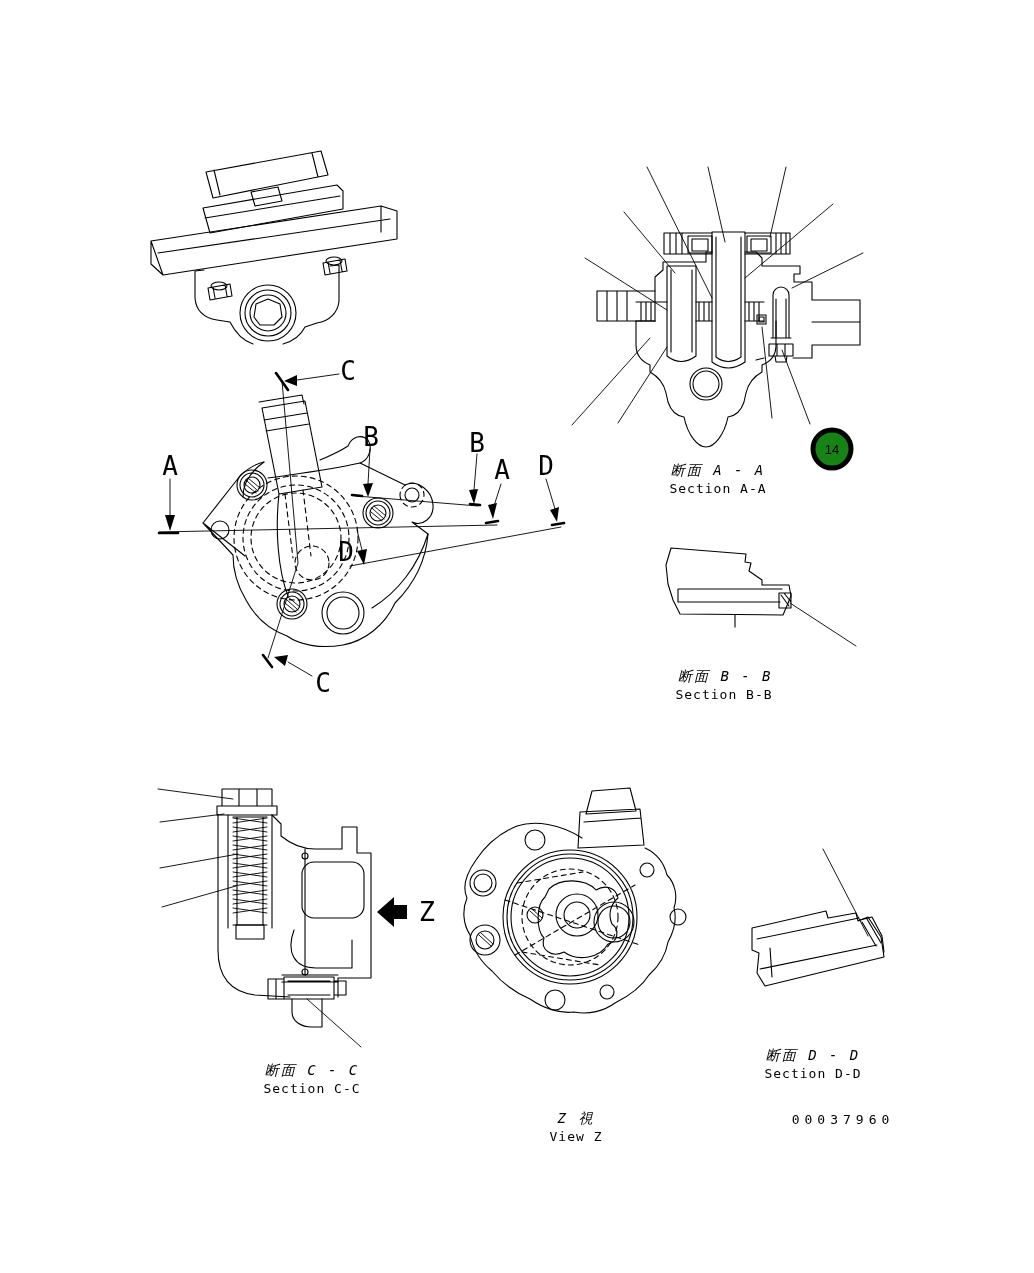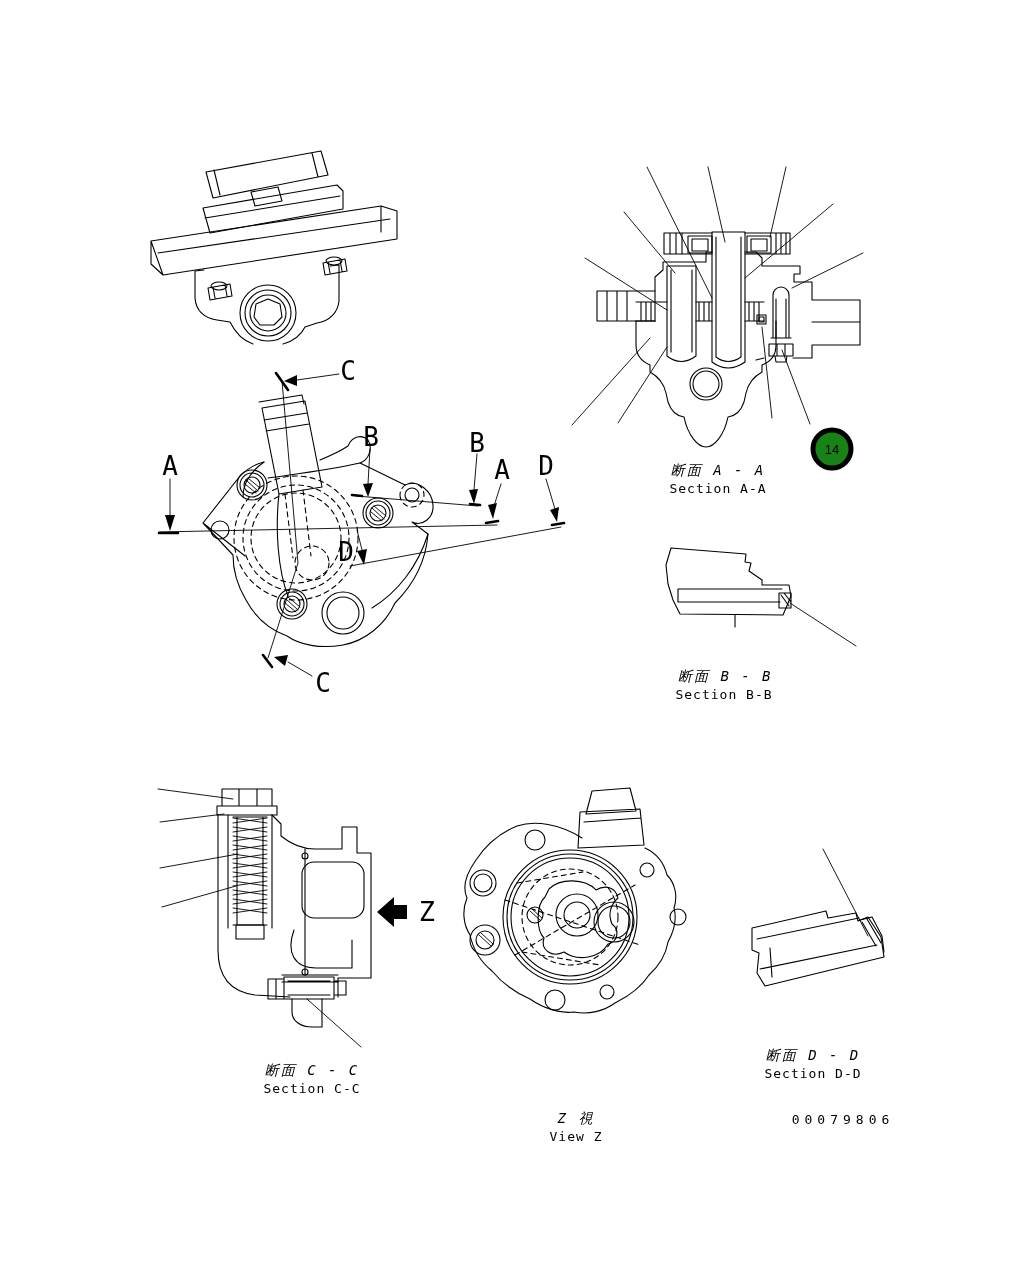--- a/index.html
+++ b/index.html
@@ -222,15 +222,15 @@
 </div>
 <div class="caption" style="left:813px;top:1046px;">
   <div class="cap-jp">断面 D - D</div>
   <div class="cap-en">Section D-D</div>
 </div>
 
 <div class="badge" style="left:832px;top:449px;">
   <span>14</span>
 </div>
 
-<div class="drawing-number" style="left:843px;top:1112px;">00079806</div>
+<div class="drawing-number" style="left:843px;top:1112px;">00037960</div>
 
 </div>
 
 </body></html>

